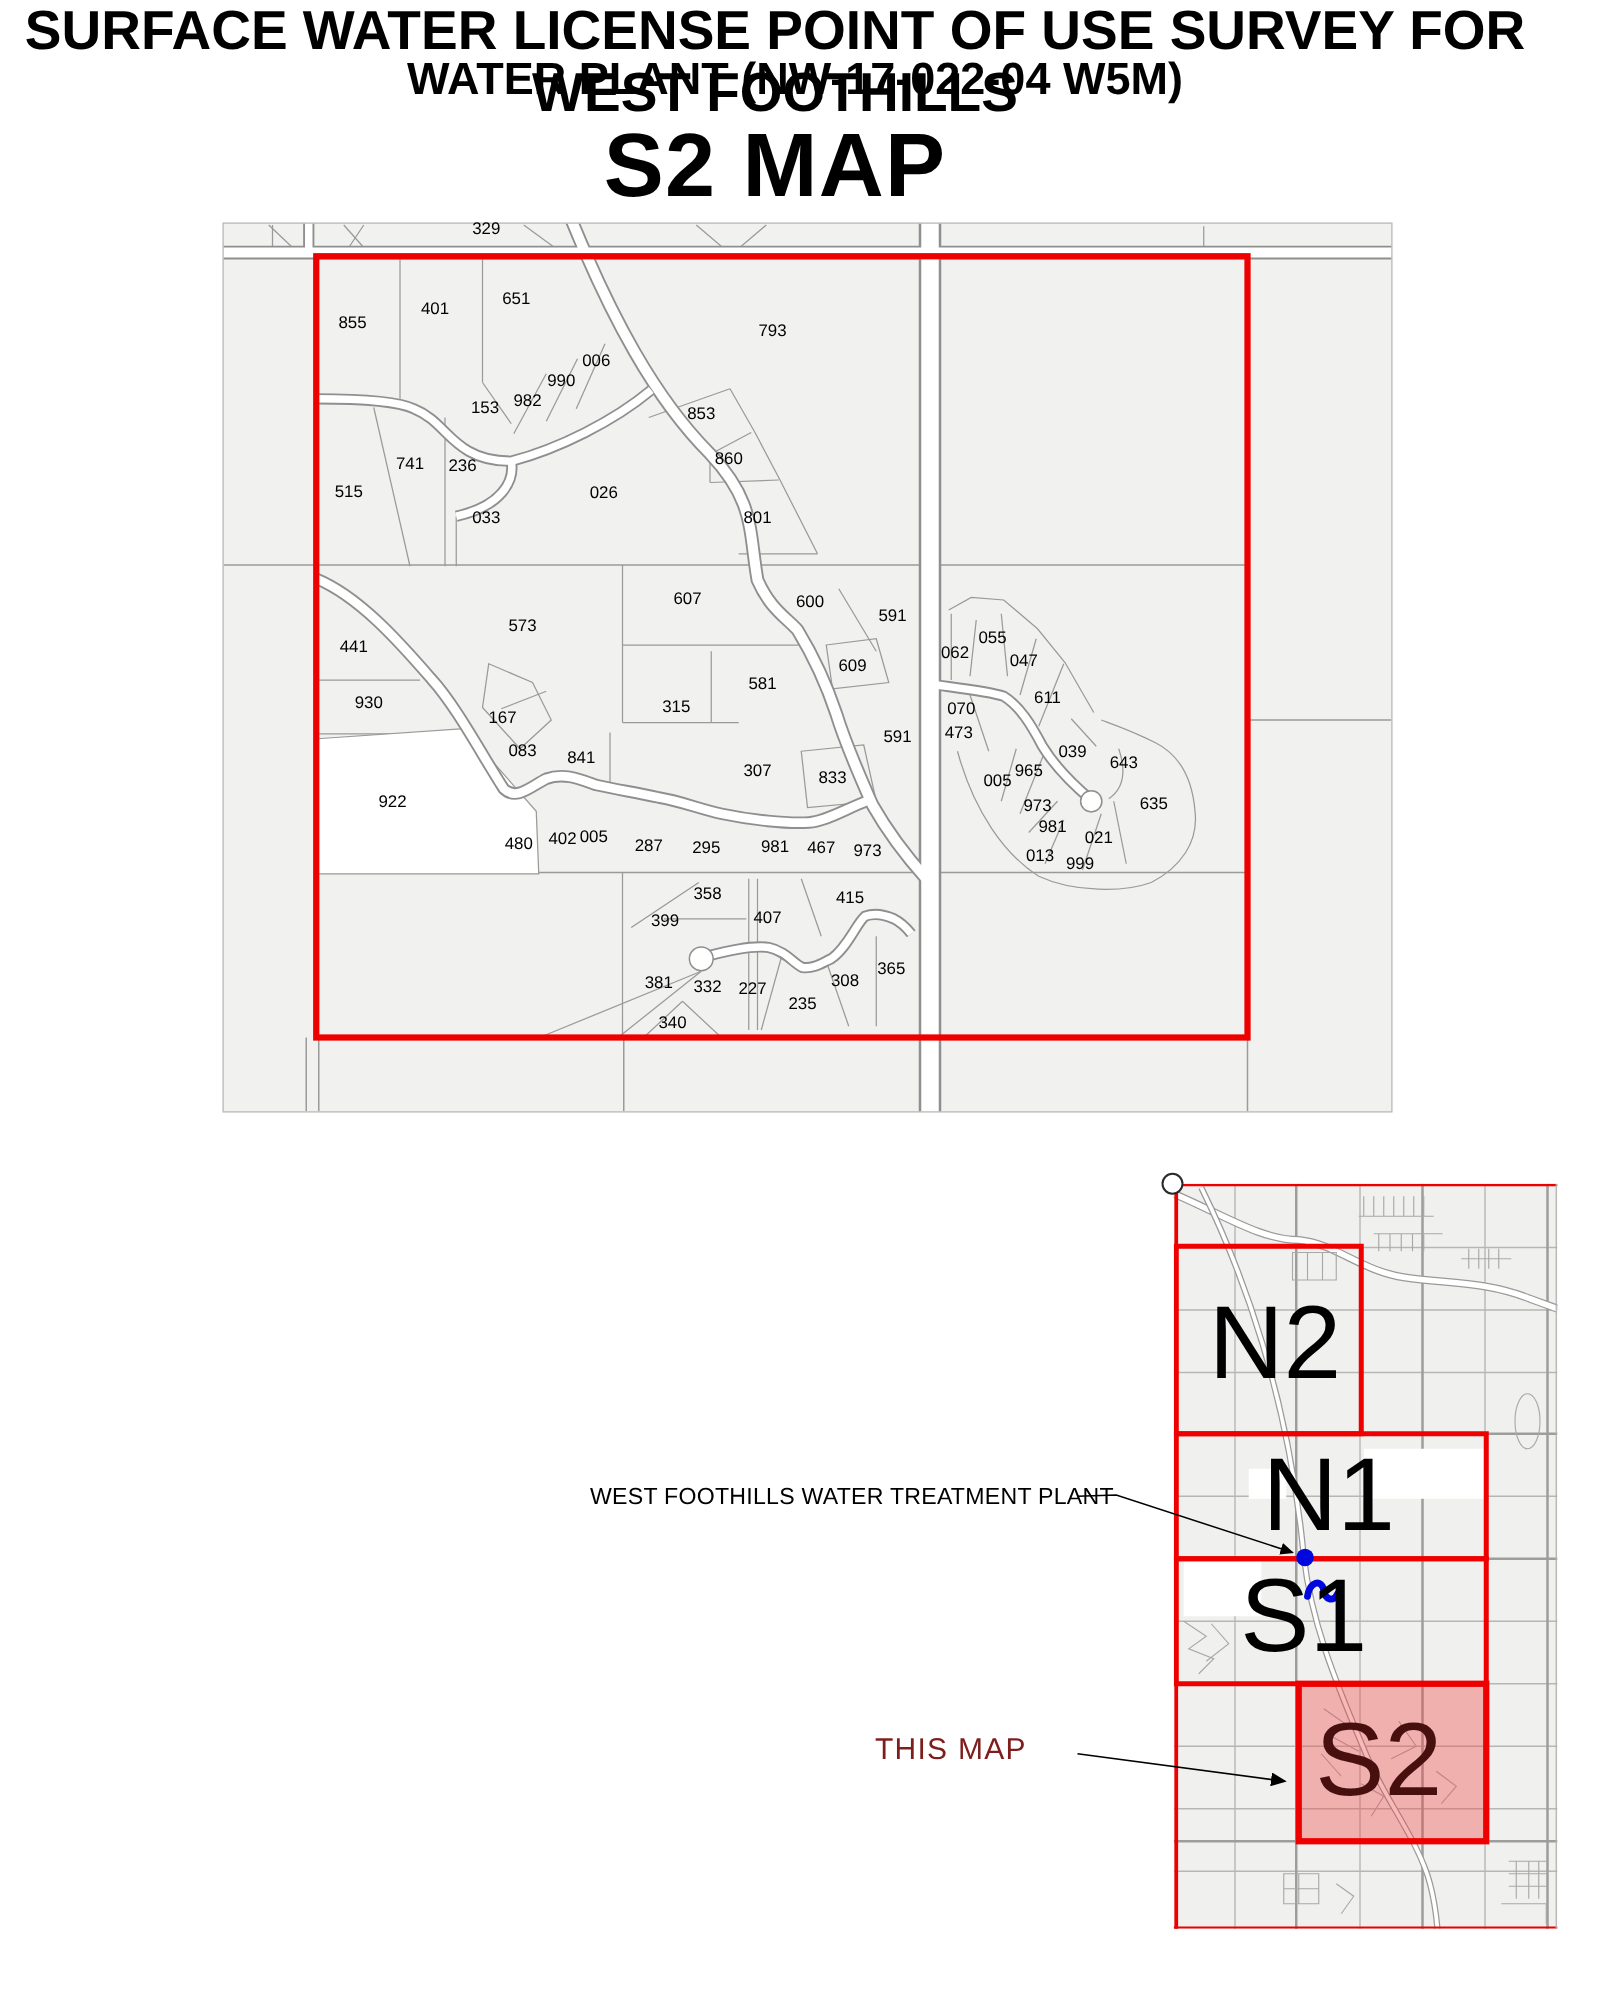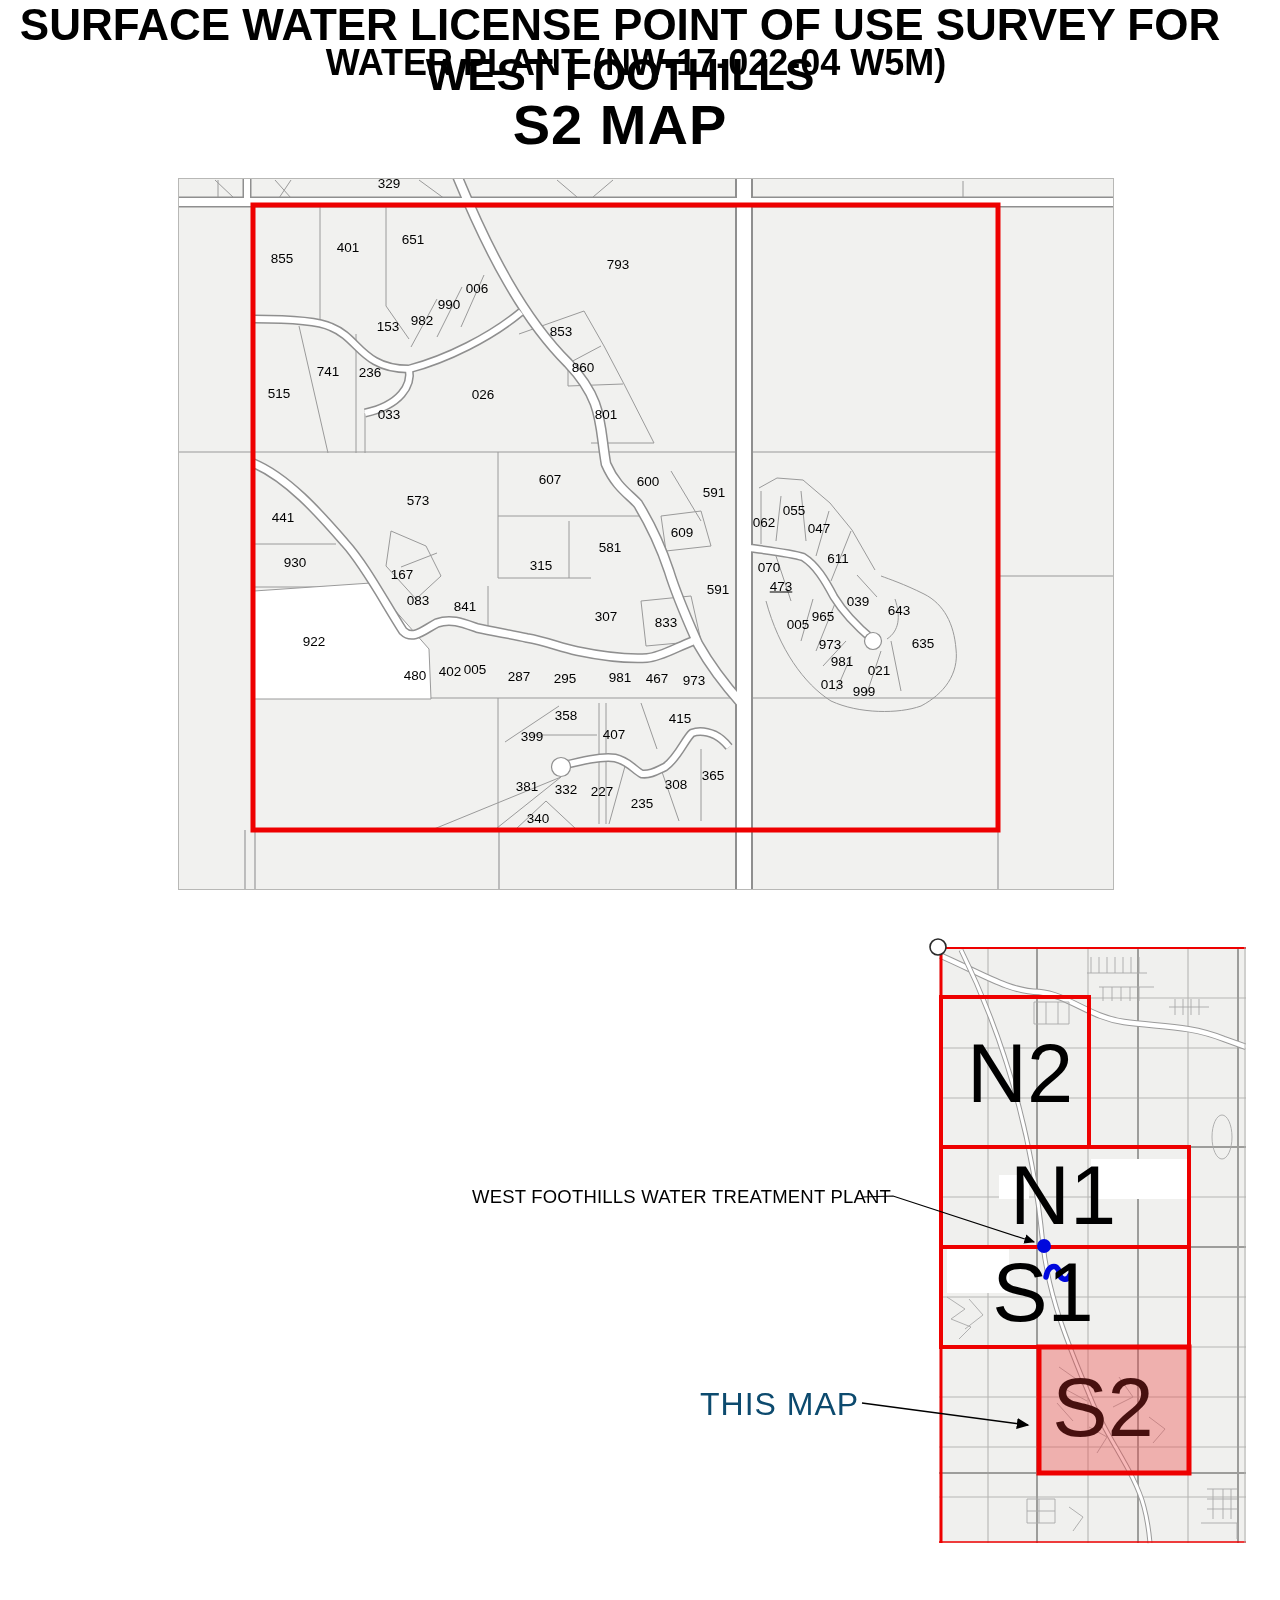--- a/index.html
+++ b/index.html
@@ -1,28 +1,28 @@
 <!DOCTYPE html>
 <html><head>
 <meta charset="utf-8">
 <style>
   html,body{margin:0;padding:0;background:#ffffff;}
   body{width:1280px;height:1600px;position:relative;font-family:"Liberation Sans",sans-serif;overflow:hidden;}
   .hdr{position:absolute;left:0;top:0;width:1240px;text-align:center;color:#000;}
   .t1{position:absolute;left:0;top:0;width:1240px;font-size:44px;font-weight:bold;letter-spacing:0px;}
   .t2{position:absolute;left:0;top:42px;width:1240px;font-size:36px;font-weight:bold;padding-left:16px;}
-  .t3{position:absolute;left:0;top:92px;width:1240px;font-size:56px;font-weight:bold;letter-spacing:1px;}
+  .t3{position:absolute;left:0;top:92px;width:1240px;font-size:72px;font-weight:bold;letter-spacing:1px;}
   .mainmap{position:absolute;left:178px;top:178px;width:934px;height:710px;background:#f1f1ef;border:1px solid #b8b8b6;box-sizing:content-box;}
   .mainmap svg{position:absolute;left:0;top:0;}
   .plabel{position:absolute;transform:translate(-50%,-50%);font-size:13.5px;color:#000;white-space:nowrap;letter-spacing:0px;}
   .inset{position:absolute;left:939px;top:947px;width:307px;height:599px;}
   .qlabel{position:absolute;transform:translate(-50%,-54%);font-size:83px;color:#000;white-space:nowrap;}
   .qlabel.hl{color:#47100f;}
   .ann-plant{position:absolute;left:472px;top:1186px;font-size:18.5px;letter-spacing:0.2px;color:#000;white-space:nowrap;}
-  .ann-thismap{position:absolute;left:700px;top:1386px;font-size:32px;letter-spacing:1px;color:#0c4a6e;white-space:nowrap;}
+  .ann-thismap{position:absolute;left:700px;top:1386px;font-size:24px;letter-spacing:1px;color:#7f1d1d;white-space:nowrap;}
   .overlay{position:absolute;left:0;top:0;pointer-events:none;}
 </style>
 </head>
 <body>
 
 <div class="hdr">
   <div class="t1">SURFACE WATER LICENSE POINT OF USE SURVEY FOR WEST FOOTHILLS</div>
   <div class="t2">WATER PLANT (NW-17-022-04 W5M)</div>
   <div class="t3">S2 MAP</div>
 </div>
@@ -163,21 +163,21 @@
       <span class="plabel" style="left: 503px; top: 353px;">609</span>
       <span class="plabel" style="left: 615px; top: 331px;">055</span>
       <span class="plabel" style="left: 585px; top: 343px;">062</span>
       <span class="plabel" style="left: 640px; top: 349px;">047</span>
       <span class="plabel" style="left: 659px; top: 379px;">611</span>
       <span class="plabel" style="left: 116px; top: 383px;">930</span>
       <span class="plabel" style="left: 431px; top: 368px;">581</span>
       <span class="plabel" style="left: 362px; top: 386px;">315</span>
       <span class="plabel" style="left: 223px; top: 395px;">167</span>
       <span class="plabel" style="left: 590px; top: 388px;">070</span>
-      <span class="plabel" style="left: 602px; top: 407px; text-decoration: underline;">473</span>
+      <span class="plabel" style="left: 588px; top: 407px;">473</span>
       <span class="plabel" style="left: 239px; top: 421px;">083</span>
       <span class="plabel" style="left: 286px; top: 427px;">841</span>
       <span class="plabel" style="left: 679px; top: 422px;">039</span>
       <span class="plabel" style="left: 720px; top: 431px;">643</span>
       <span class="plabel" style="left: 539px; top: 410px;">591</span>
       <span class="plabel" style="left: 427px; top: 437px;">307</span>
       <span class="plabel" style="left: 487px; top: 443px;">833</span>
       <span class="plabel" style="left: 619px; top: 445px;">005</span>
       <span class="plabel" style="left: 644px; top: 437px;">965</span>
       <span class="plabel" style="left: 135px; top: 462px;">922</span>

